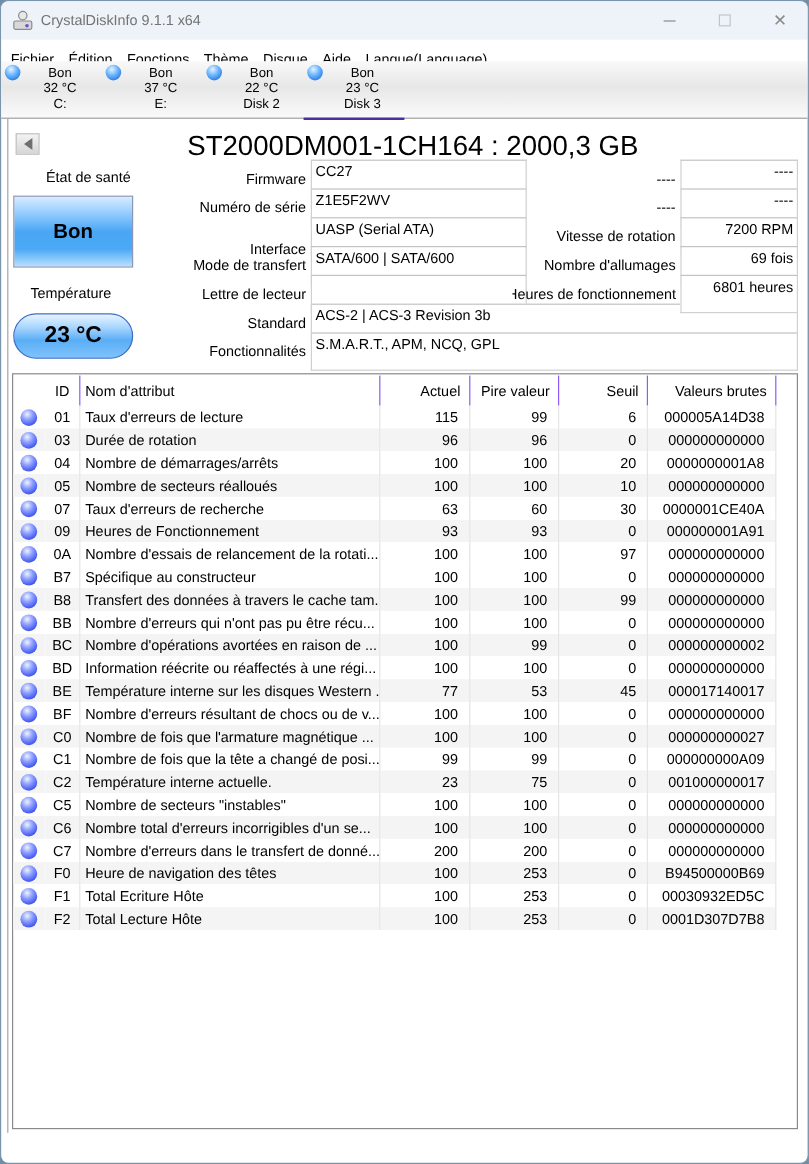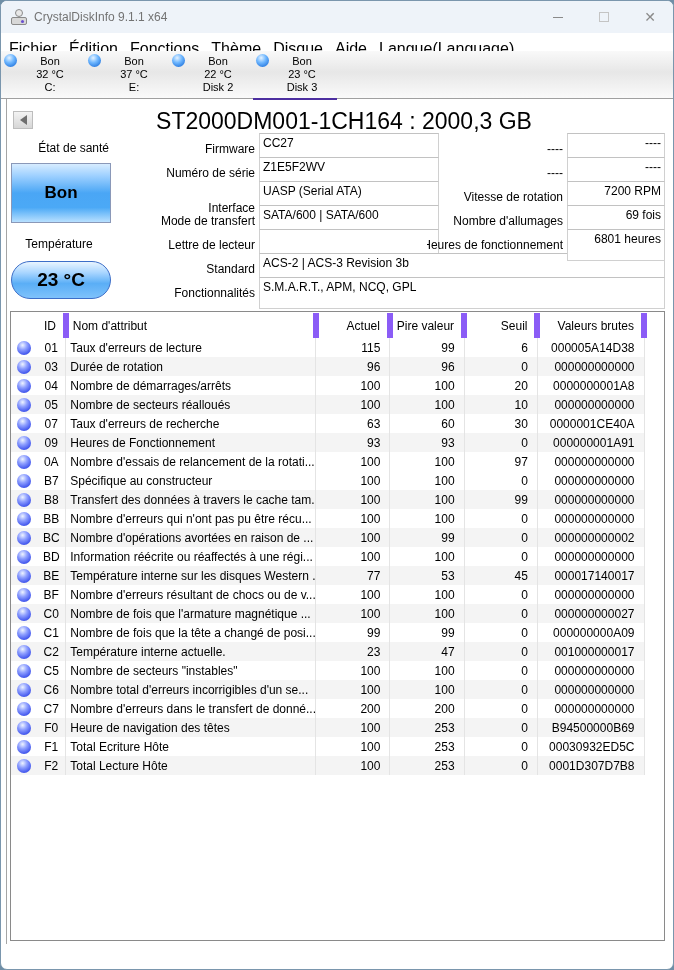--- a/index.html
+++ b/index.html
@@ -9,42 +9,42 @@
   .app-icon { width: 18px; height: 18px; margin-left: 9px; margin-right: 6px; position: relative; }
   .app-icon .disk { position: absolute; left: 1px; top: 9px; width: 16px; height: 8px; border: 1px solid #8a8a8a; border-radius: 2px; background: #d8d8d8; }
   .app-icon .head { position: absolute; left: 5px; top: 1px; width: 8px; height: 8px; border: 1px solid #8a8a8a; border-radius: 50%; background: #e8e8e8; }
   .app-icon .led { position: absolute; left: 11px; top: 12px; width: 3px; height: 3px; background: #6a4fd0; border-radius: 50%; }
   .title-text { font-size: 12px; color: #737373; }
   .win-controls { position: absolute; right: 0; top: 0; height: 32px; display: flex; }
   .win-btn { width: 46px; height: 32px; display: flex; align-items: center; justify-content: center; color: #8a8a8a; font-size: 14px; }
   .win-btn.min span { display: block; width: 10px; height: 1px; background: #8a8a8a; }
   .win-btn.max span { display: block; width: 10px; height: 10px; border: 1px solid #c4c4c4; }
   .menubar { height: 18px; background: #fff; display: flex; align-items: center; padding-left: 2px; }
-  .menu-item { padding: 14px 6px 0 6px; font-size: 16px; line-height: 18px; }
+  .menu-item { padding: 14px 6px 0 6px; font-size: 12px; line-height: 18px; }
   .menu-item u { text-decoration: underline; }
   .disk-tabs { height: 48px; background: linear-gradient(#f9f9f9 0%, #e7e7e7 45%, #fafafa 100%); display: flex; position: relative; border-bottom: 1px solid #a0a0a0; }
   .disk-tab { width: 84px; height: 48px; position: relative; text-align: center; font-size: 11px; line-height: 13px; padding-top: 4px; }
   .disk-tab .orb { position: absolute; left: 3px; top: 3px; width: 13px; height: 13px; border-radius: 50%; background: radial-gradient(circle at 40% 30%, #e6f3ff 0%, #6fb7ff 40%, #2a7be0 80%, #1a5fb8 100%); }
   .disk-tab .t { padding-left: 14px; }
   .disk-tab.active::after { content: ""; position: absolute; left: 0; right: 0; bottom: -1px; height: 2px; background: #4d2fa0; }
   .content { position: absolute; left: 5px; top: 98px; width: 661px; height: 845px; border-left: 1px solid #a5a5a5; }
   .back-btn { position: absolute; left: 6px; top: 12px; width: 20px; height: 18px; background: linear-gradient(#f3f3f3, #d6d6d6); border: 1px solid #bdbdbd; display: flex; align-items: center; justify-content: center; }
   .back-btn span { width: 0; height: 0; border-top: 5px solid transparent; border-bottom: 5px solid transparent; border-right: 7px solid #6e6e6e; }
   .model-title { position: absolute; left: 0; top: 6px; width: 674px; text-align: center; font-size: 23px; line-height: 32px; }
   .health-label { position: absolute; left: 2px; top: 42px; width: 100px; text-align: right; font-size: 12px; }
   .health-box { position: absolute; left: 4px; top: 64px; width: 100px; height: 60px; border: 1px solid #8a98b8; background: linear-gradient(#d7ecff 0%, #9fd1ff 20%, #4aa6f5 50%, #4ba9f6 75%, #b8e0ff 100%); display: flex; align-items: center; justify-content: center; font-size: 17px; font-weight: bold; }
   .temp-label { position: absolute; left: 2px; top: 138px; width: 100px; text-align: center; font-size: 12px; }
   .temp-pill { position: absolute; left: 4px; top: 162px; width: 100px; height: 38px; border-radius: 19px; border: 1px solid #3c6ec8; background: linear-gradient(#e9f5ff 0%, #a8d5ff 30%, #5aaef6 60%, #7fc2fb 100%); display: flex; align-items: center; justify-content: center; font-size: 19px; font-weight: bold; }
   .field-row { position: absolute; height: 20px; display: flex; align-items: center; }
   .field-label { text-align: right; font-size: 12px; padding-right: 4px; white-space: nowrap; overflow: hidden; }
   .field-value { height: 32px; border: 1px solid #d0d0d0; border-top-color: #c2c2c2; background: #fff; font-size: 12px; line-height: 18px; padding-left: 3px; white-space: nowrap; overflow: hidden; }
   .right-value { text-align: right; padding-right: 3px; padding-left: 0; }
   .smart-table-wrap { position: absolute; left: 3px; top: 212px; width: 655px; height: 630px; border: 1px solid #8a8a8a; background: #fff; }
   table.smart { border-collapse: collapse; position: absolute; left: 0; top: 1px; width: 636px; font-size: 12px; }
-  table.smart th { font-weight: normal; height: 25px; border-right: 6px solid #8b5cf6; text-align: right; padding-right: 7px; }
+  table.smart th { font-weight: normal; height: 25px; border-right: 1px solid #8b5cf6; text-align: right; padding-right: 7px; }
   table.smart th.c-name, table.smart th.c-id { text-align: left; padding-left: 4px; }
   table.smart th.c-id { text-align: center; padding: 0; }
   table.smart td { height: 19px; border-right: 1px solid #e4e4e4; text-align: right; padding-right: 9px; white-space: nowrap; overflow: hidden; }
   table.smart tr.alt td { background: #f4f4f4; }
   table.smart td.c-icon { border-right: none; width: 28px; padding: 0; text-align: center; }
   table.smart td.c-id { width: 30px; text-align: center; padding: 0; }
   table.smart td.c-name { width: 250px; max-width: 250px; text-align: left; padding-left: 4px; padding-right: 2px; text-overflow: clip; }
   table.smart .c-act { width: 78px; }
   table.smart .c-worst { width: 78px; }
   table.smart .c-thr { width: 78px; }
@@ -329,21 +329,21 @@
               <td class="c-act">99</td>
               <td class="c-worst">99</td>
               <td class="c-thr">0</td>
               <td class="c-raw">000000000A09</td>
             </tr>
             <tr class="alt">
               <td class="c-icon"><span class="row-orb"></span></td>
               <td class="c-id">C2</td>
               <td class="c-name">Température interne actuelle.</td>
               <td class="c-act">23</td>
-              <td class="c-worst">47</td>
+              <td class="c-worst">75</td>
               <td class="c-thr">0</td>
               <td class="c-raw">001000000017</td>
             </tr>
             <tr>
               <td class="c-icon"><span class="row-orb"></span></td>
               <td class="c-id">C5</td>
               <td class="c-name">Nombre de secteurs "instables"</td>
               <td class="c-act">100</td>
               <td class="c-worst">100</td>
               <td class="c-thr">0</td>

